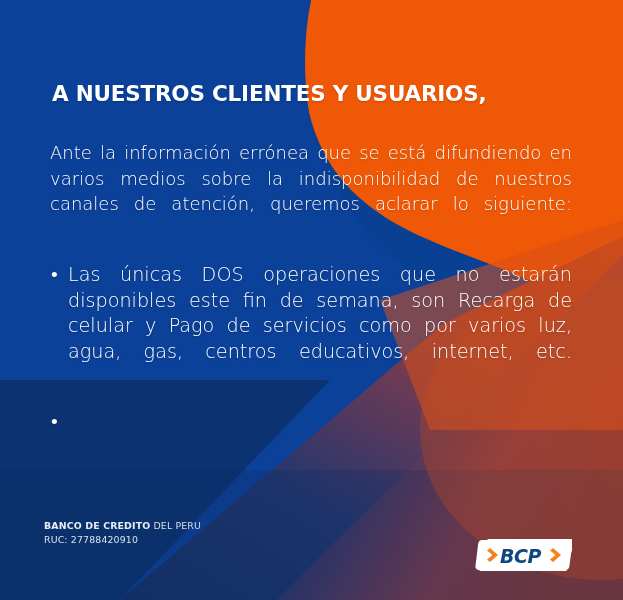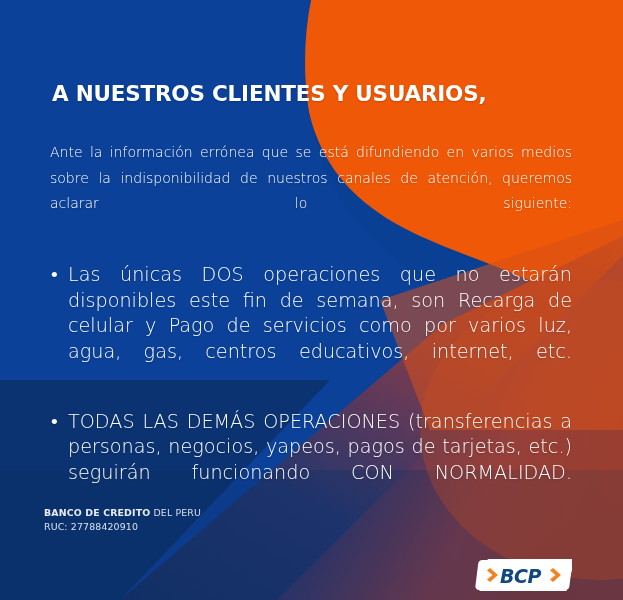--- a/index.html
+++ b/index.html
@@ -53,21 +53,21 @@
     position: absolute;
     left: 50px;
     top: 140px;
     width: 522px;
     color: #ffffff;
   }
 
   .para {
     font-family: "DejaVu Sans", sans-serif;
     font-weight: 300;
-    font-size: 14px;
+    font-size: 18px;
     line-height: 25.5px;
     text-align: justify;
     text-justify: inter-word;
     margin: 0 0 20px 0;
     text-shadow: 0 1px 2px rgba(0,0,0,0.20);
   }
   .para.last-justify::after {
     content: "";
     display: inline-block;
     width: 100%;
@@ -101,36 +101,36 @@
     left: 1px;
     top: 0;
     font-size: 19.2px;
     line-height: 25.5px;
   }
 
   
   .footer-legal {
     position: absolute;
     left: 44px;
-    top: 506px;
+    top: 519px;
     color: #e8ecf4;
     font-family: "DejaVu Sans", sans-serif;
     font-size: 9.4px;
     line-height: 13.5px;
     letter-spacing: 0.15px;
   }
   .legal-strong { font-weight: bold; }
   .legal-light  { font-weight: normal; color: #d8dfeb; }
   .legal-ruc    { display: block; font-weight: normal; color: #dbe2ee; }
 
   
   .logo-wrap {
     position: absolute;
     left: 474px;
-    top: 557px;
+    top: 537px;
     width: 98px;
     height: 36px;
     text-align: center;
   }
   .logo-svg { display: block; }
 </style>
 </head>
 <body>
 
 <div id="poster">
@@ -215,21 +215,20 @@
 
       <p class="para last-justify">Ante la información errónea que se está difundiendo en varios medios sobre la indisponibilidad de nuestros canales de atención, queremos aclarar lo siguiente:</p>
 
       <ul class="bullet-list">
         <li class="bullet-item">
           <span class="bullet-dot">•</span>
           <span>Las únicas DOS operaciones que no estarán disponibles este fin de semana, son Recarga de celular y Pago de servicios como por varios luz, agua, gas, centros educativos, internet, etc.</span>
         </li>
         <li class="bullet-item">
           <span class="bullet-dot">•</span>
-          <span>TODAS LAS DEMÁS OPERACIONES (transferencias a personas, negocios, yapeos, pagos de tarjetas, etc.) seguirán funcionando CON NORMALIDAD.</span>
         </li>
       </ul>
     </div>
 
     <div class="footer-legal">
       <span class="legal-strong">BANCO DE CREDITO</span><span class="legal-light"> DEL PERU</span>
       <span class="legal-ruc">RUC: 27788420910</span>
     </div>
 
     <div class="logo-wrap">

